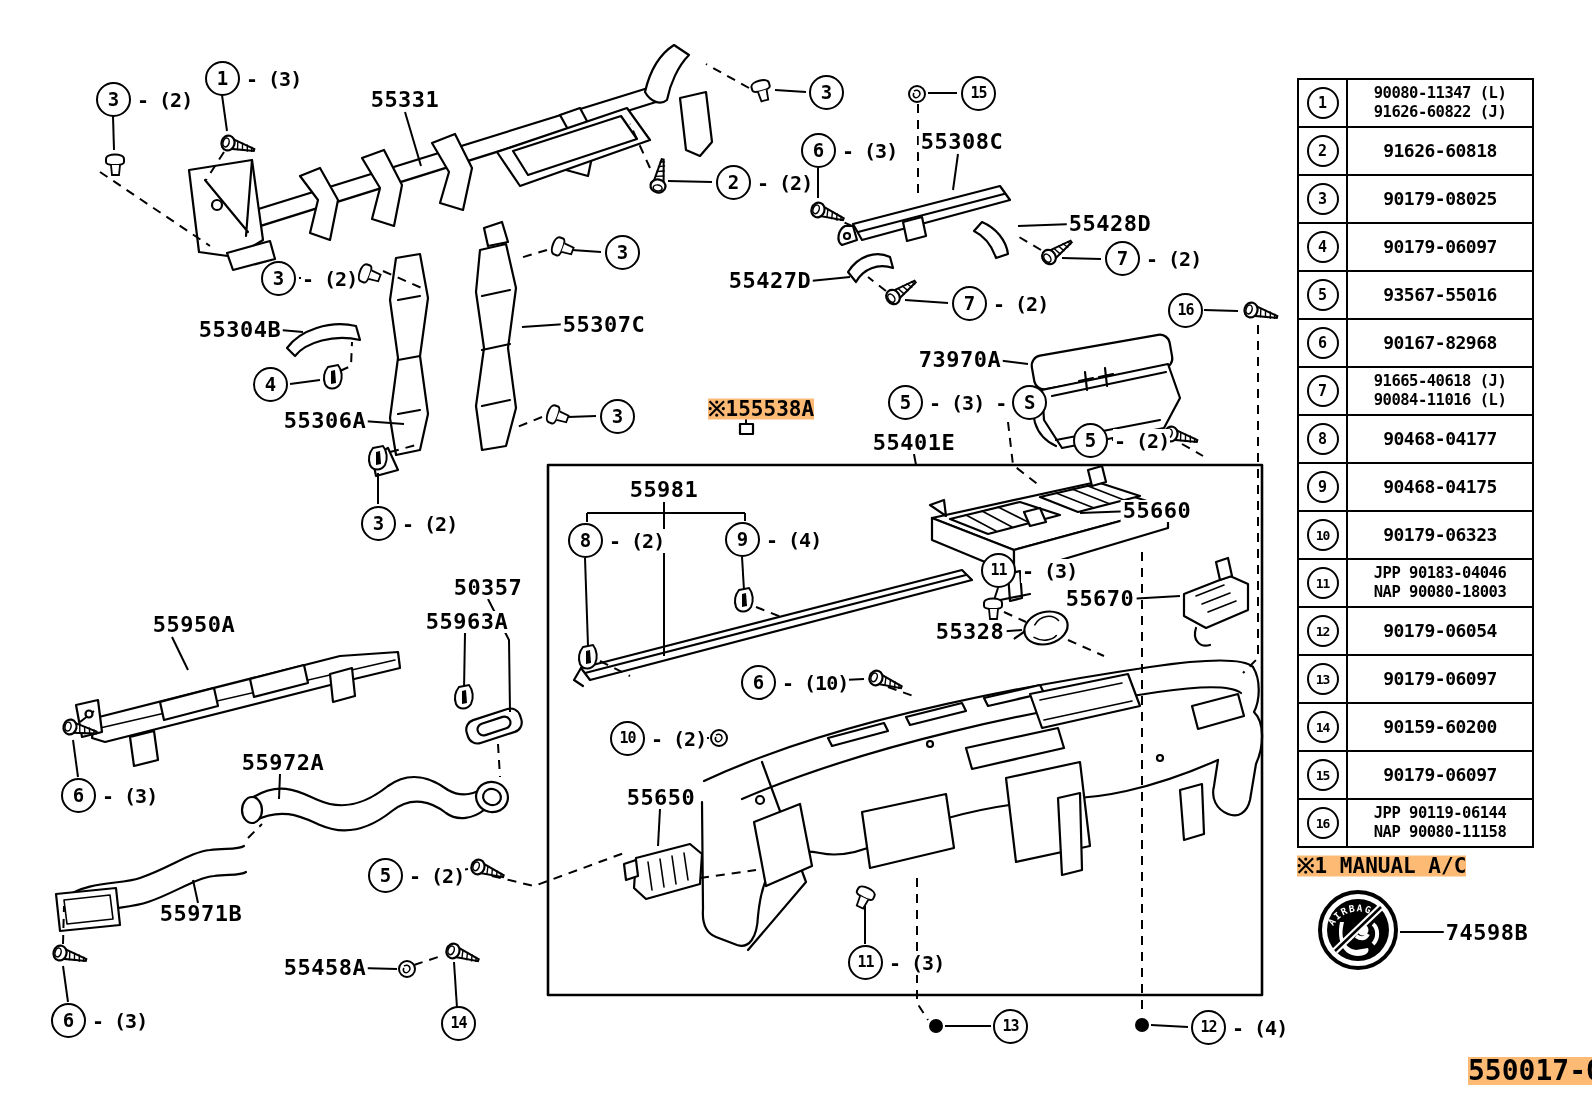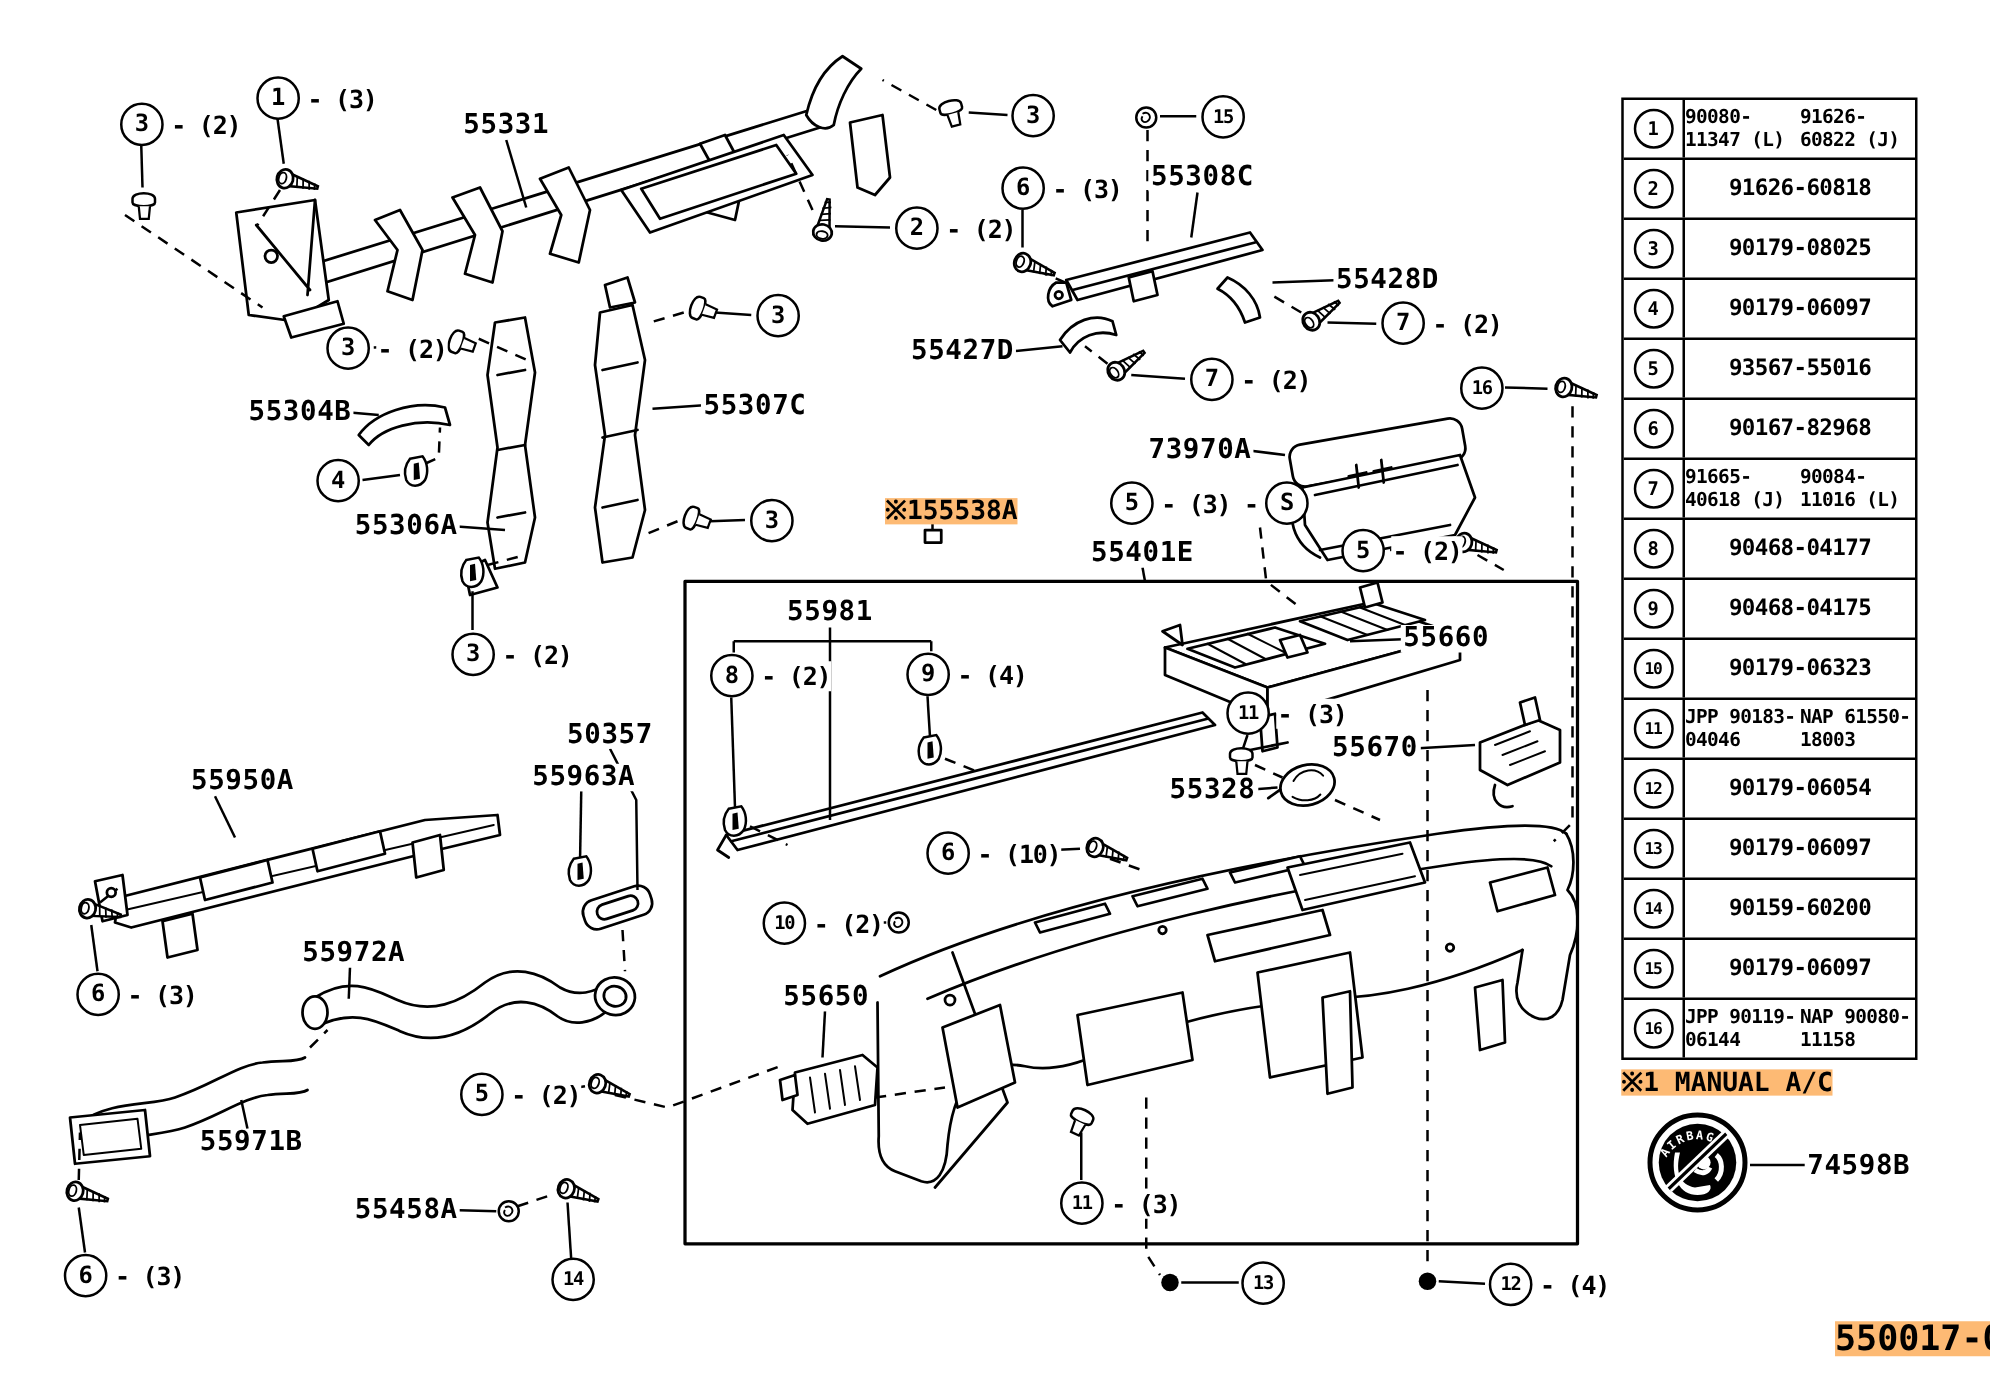--- a/index.html
+++ b/index.html
@@ -18,21 +18,21 @@
   .cc.two{font-size:15px;letter-spacing:-1px;}
   .cq{font-size:20px;font-weight:bold;letter-spacing:-1px;background:#fff;padding:0 1px;}
   
   #parts-table{position:absolute;left:1297px;top:78px;width:233px;border:2.5px solid #000;background:#fff;}
   .trow{display:flex;height:46px;border-bottom:2px solid #000;}
   .trow:last-child{border-bottom:none;}
   .tnum{width:47px;border-right:2px solid #000;display:flex;align-items:center;justify-content:center;flex:0 0 auto;}
   .tnc{display:flex;align-items:center;justify-content:center;width:28px;height:28px;
        border:2px solid #000;border-radius:50%;font-size:15px;font-weight:bold;line-height:1;}
   .tnc.two{font-size:13px;letter-spacing:-1px;}
-  .tpart{flex:1;display:flex;flex-direction:row;align-items:center;justify-content:center;
+  .tpart{flex:1;display:flex;flex-direction:column;align-items:center;justify-content:center;
          font-size:18px;font-weight:bold;letter-spacing:-.5px;line-height:1.2;}
   .tpart.two{font-size:15.5px;}
   
   #airbag-icon{position:absolute;left:1316px;top:888px;}
 </style>
 </head>
 <body>
 
 <div id="canvas">
 
@@ -545,21 +545,21 @@
         <div class="tpart">
           <div>90179-06323</div>
         </div>
       </div>
       <div class="trow">
         <div class="tnum">
           <span class="tnc two">11</span>
         </div>
         <div class="tpart two">
           <div>JPP 90183-04046</div>
-          <div>NAP 61550-18003</div>
+          <div>NAP 90080-18003</div>
         </div>
       </div>
       <div class="trow">
         <div class="tnum">
           <span class="tnc two">12</span>
         </div>
         <div class="tpart">
           <div>90179-06054</div>
         </div>
       </div>

